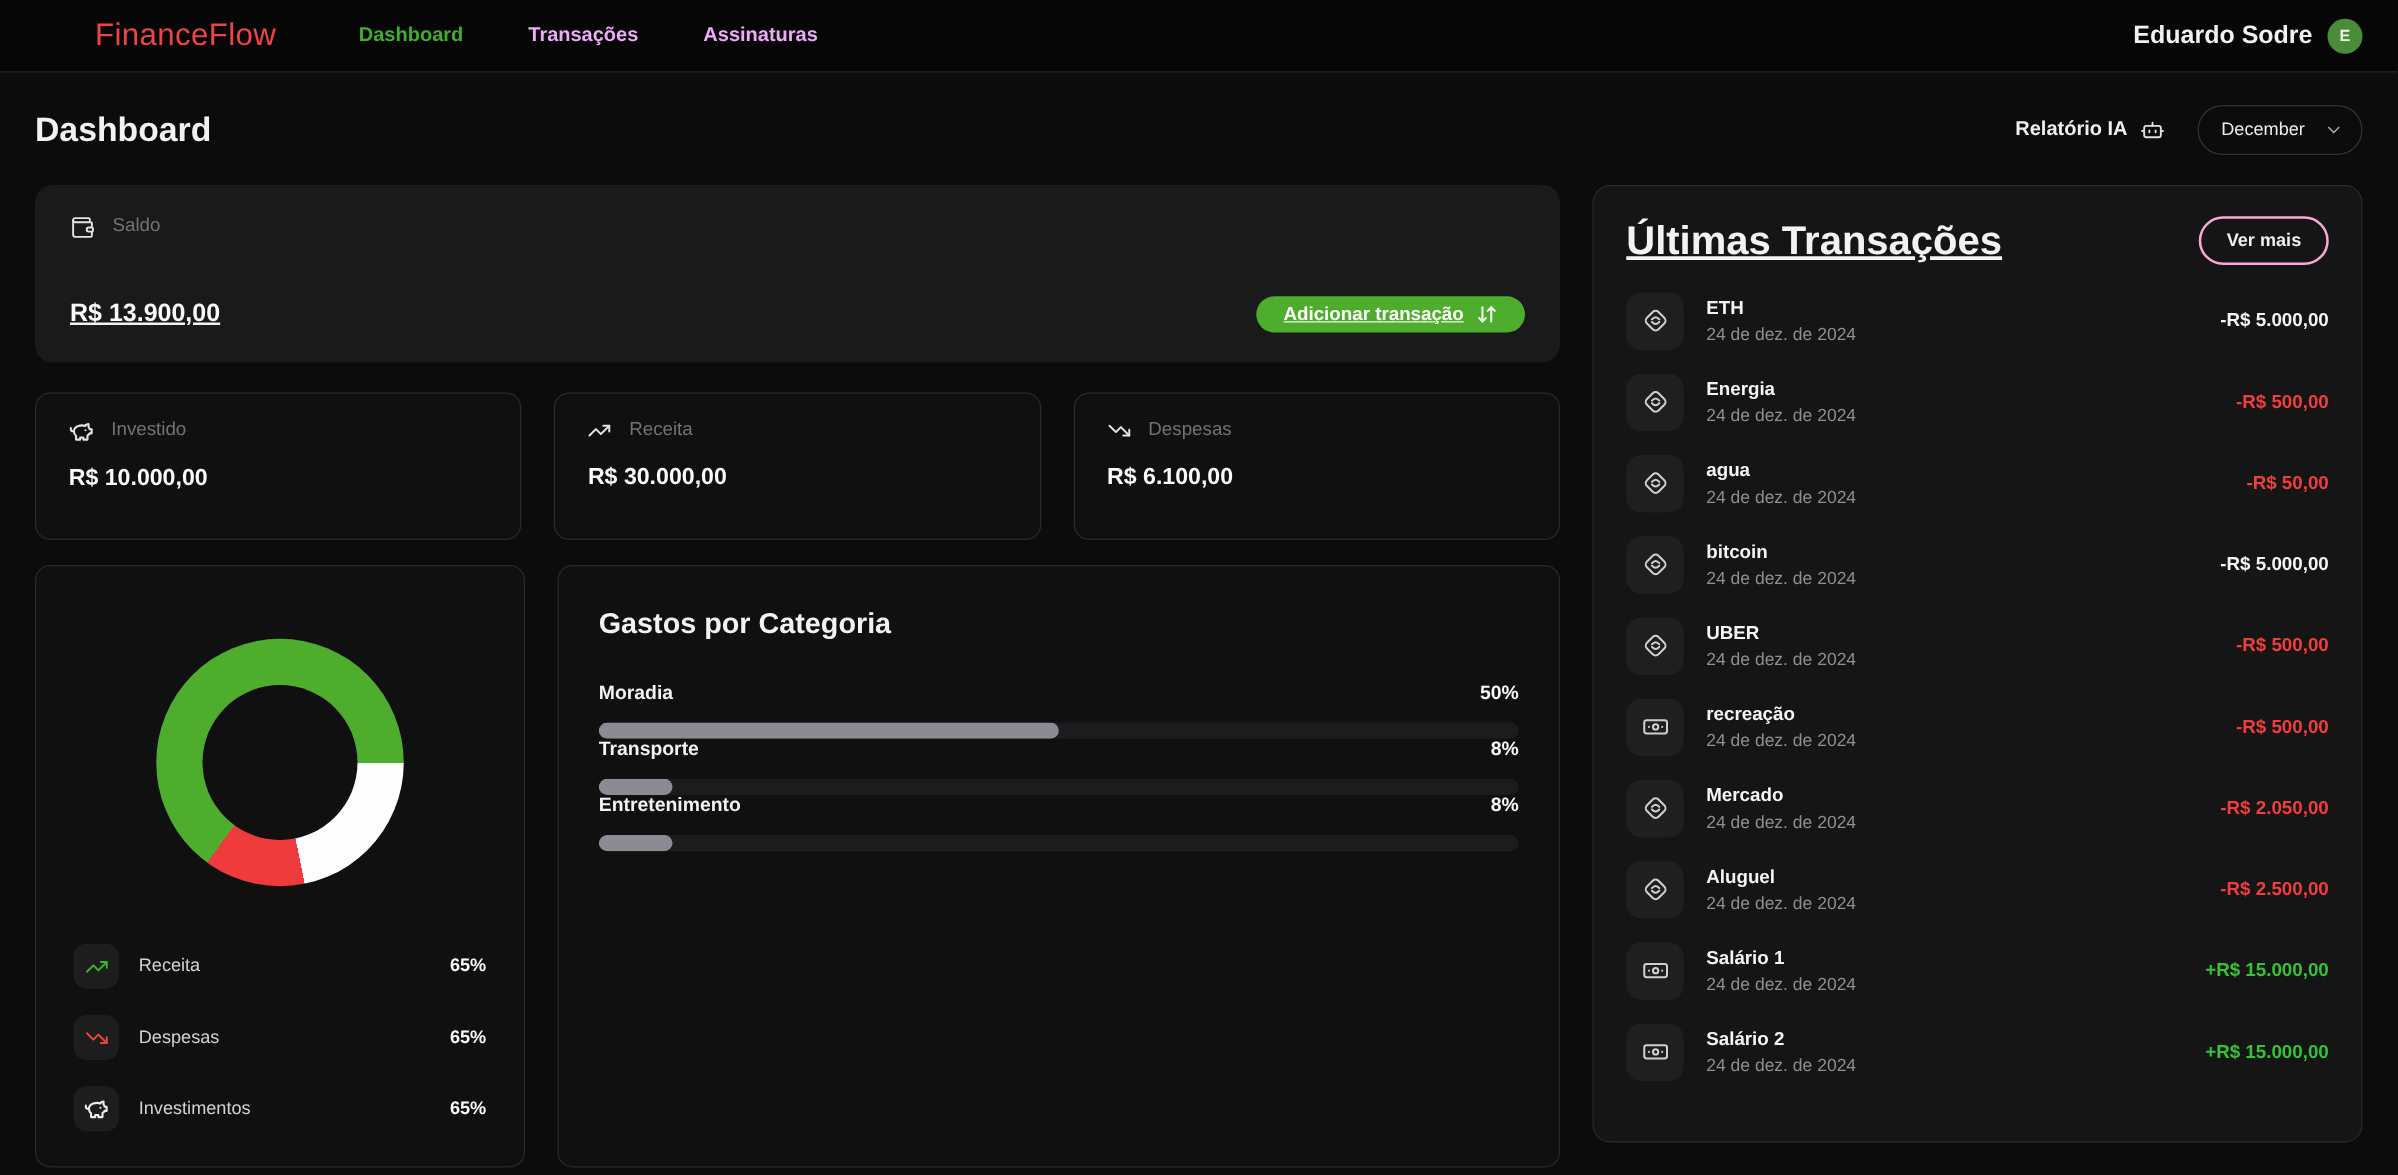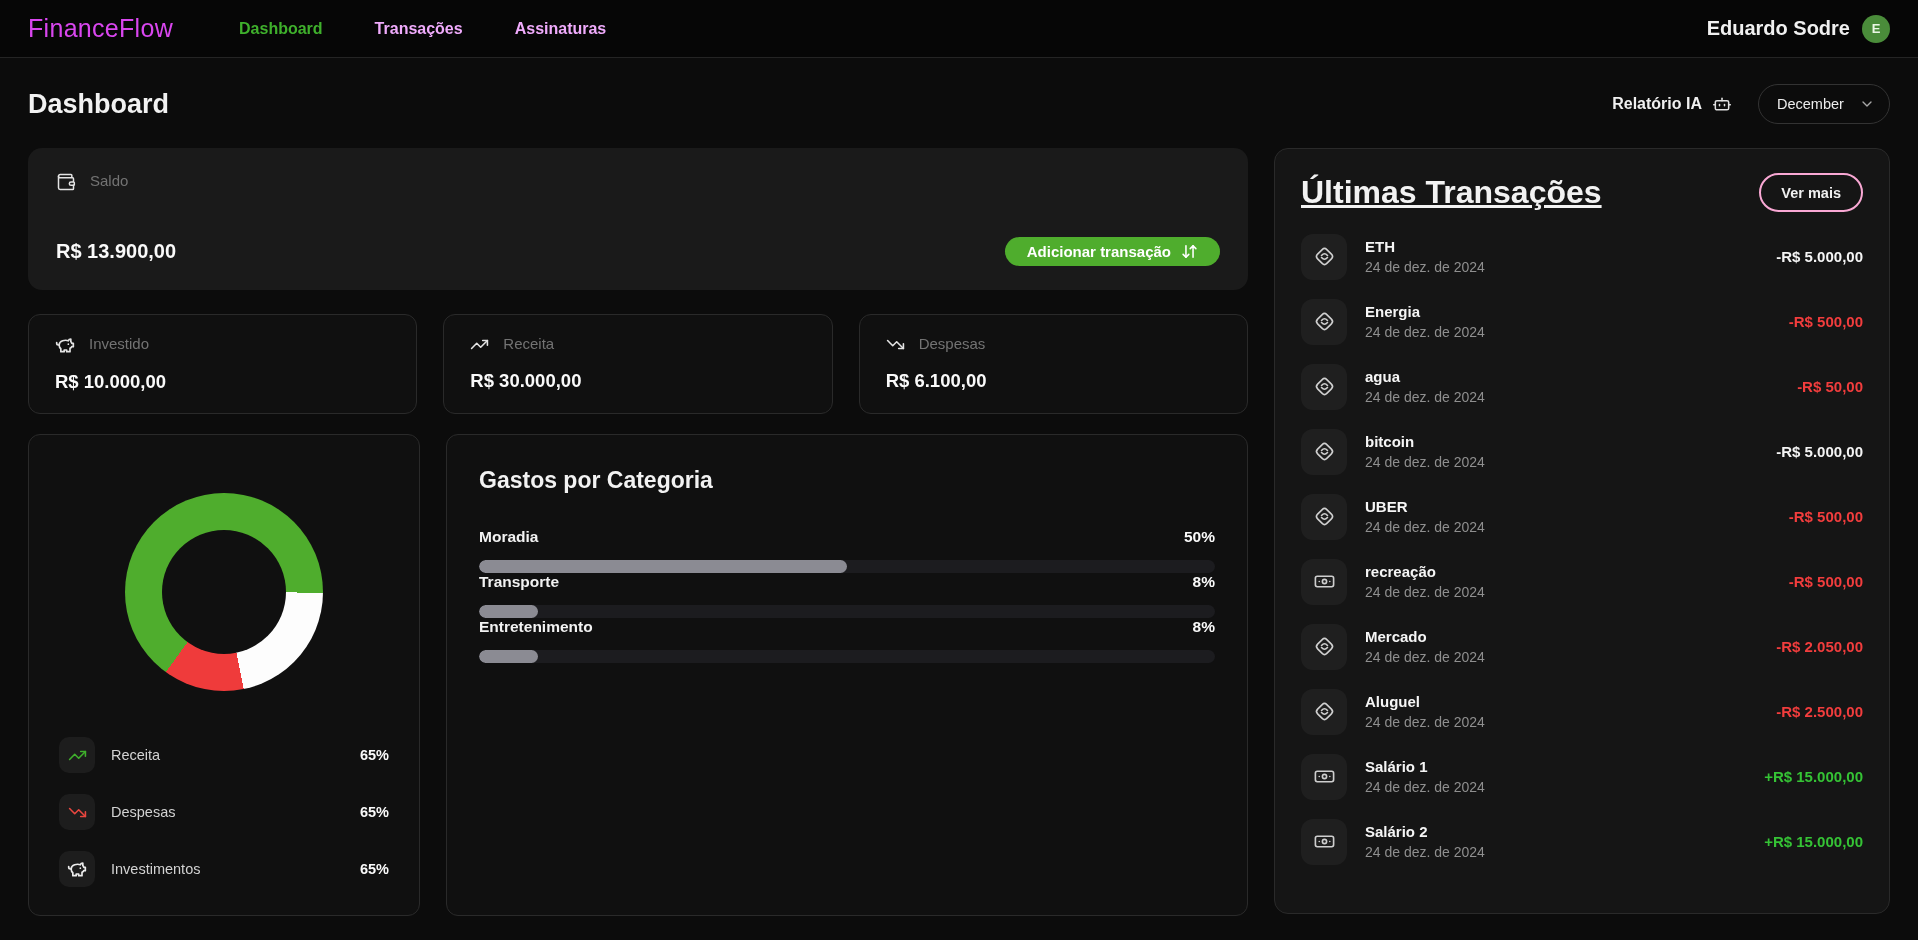--- a/index.html
+++ b/index.html
@@ -10,21 +10,21 @@
     color: #f2f2f2;
     -webkit-font-smoothing: antialiased;
   }
   svg { display: block; }
 
   
   .topbar {
     height: 58px; background: #060606; border-bottom: 1px solid #242424;
     display: flex; align-items: center; padding: 0 28px;
   }
-  .brand { font-size: 25px; font-weight: 500; color: #d946ef; letter-spacing: .3px; }
+  .brand { font-size: 25px; font-weight: 500; color: #ef4444; letter-spacing: .3px; margin-left: 48px; }
   .topnav { display: flex; gap: 52px; margin-left: 66px; }
   .topnav .nav-item { font-size: 16px; font-weight: 600; color: #f0abfc; cursor: pointer; }
   .topnav .nav-item.active { color: #3fb02c; }
   .userbox { margin-left: auto; display: flex; align-items: center; gap: 12px; cursor: pointer; }
   .user-name { font-size: 20px; font-weight: 700; color: #f0f0f0; }
   .avatar {
     width: 28px; height: 28px; border-radius: 50%; background: #4a8c3a;
     display: flex; align-items: center; justify-content: center;
     font-size: 13px; font-weight: 700; color: #eaf6e4;
   }
@@ -47,31 +47,31 @@
   
   .main { display: grid; grid-template-columns: 1fr 616px; gap: 26px; padding: 0 28px; margin-top: 24px; }
 
   .card-lo { background: #101010; border: 1px solid #2a2a2a; border-radius: 12px; }
 
   
   .balance-card { height: 142px; background: #1a1a1a; border-radius: 14px; padding: 24px 28px;
     display: flex; flex-direction: column; justify-content: space-between; }
   .muted-row { display: flex; align-items: flex-start; gap: 14px; color: #737373; font-size: 15px; }
   .muted-row svg { color: #e4e4e4; }
-  .balance-bottom { display: flex; align-items: center; justify-content: space-between; }
+  .balance-bottom { display: flex; align-items: center; justify-content: space-between; text-decoration: underline; }
   .balance-value { font-size: 20px; font-weight: 800; color: #fafafa; }
   .add-btn {
     display: flex; align-items: center; gap: 10px; height: 29px; padding: 0 22px;
     background: #4fad2d; color: #fff; border: none; border-radius: 21px;
     font-size: 15px; font-weight: 700; font-family: inherit; cursor: pointer;
   }
 
   
   .stats-row { display: grid; grid-template-columns: 1fr 1fr 1fr; gap: 26px; margin-top: 24px; }
-  .stat-card { height: 100px; padding: 20px 26px; }
+  .stat-card { height: 118px; padding: 20px 26px; }
   .stat-value { font-size: 18.5px; font-weight: 800; color: #fafafa; margin-top: 16px; }
 
   
   .charts-row { display: grid; grid-template-columns: 392px 1fr; gap: 26px; margin-top: 20px; }
   .chart-card { height: 482px; padding: 26px; }
 
   .donut { width: 198px; height: 198px; border-radius: 50%; margin: 32px auto 0; position: relative; }
   .donut::after { content: ""; position: absolute; inset: 37px; border-radius: 50%; background: #101010; }
 
   .legend { margin-top: 46px; display: flex; flex-direction: column; gap: 21px; padding: 0 4px; }

